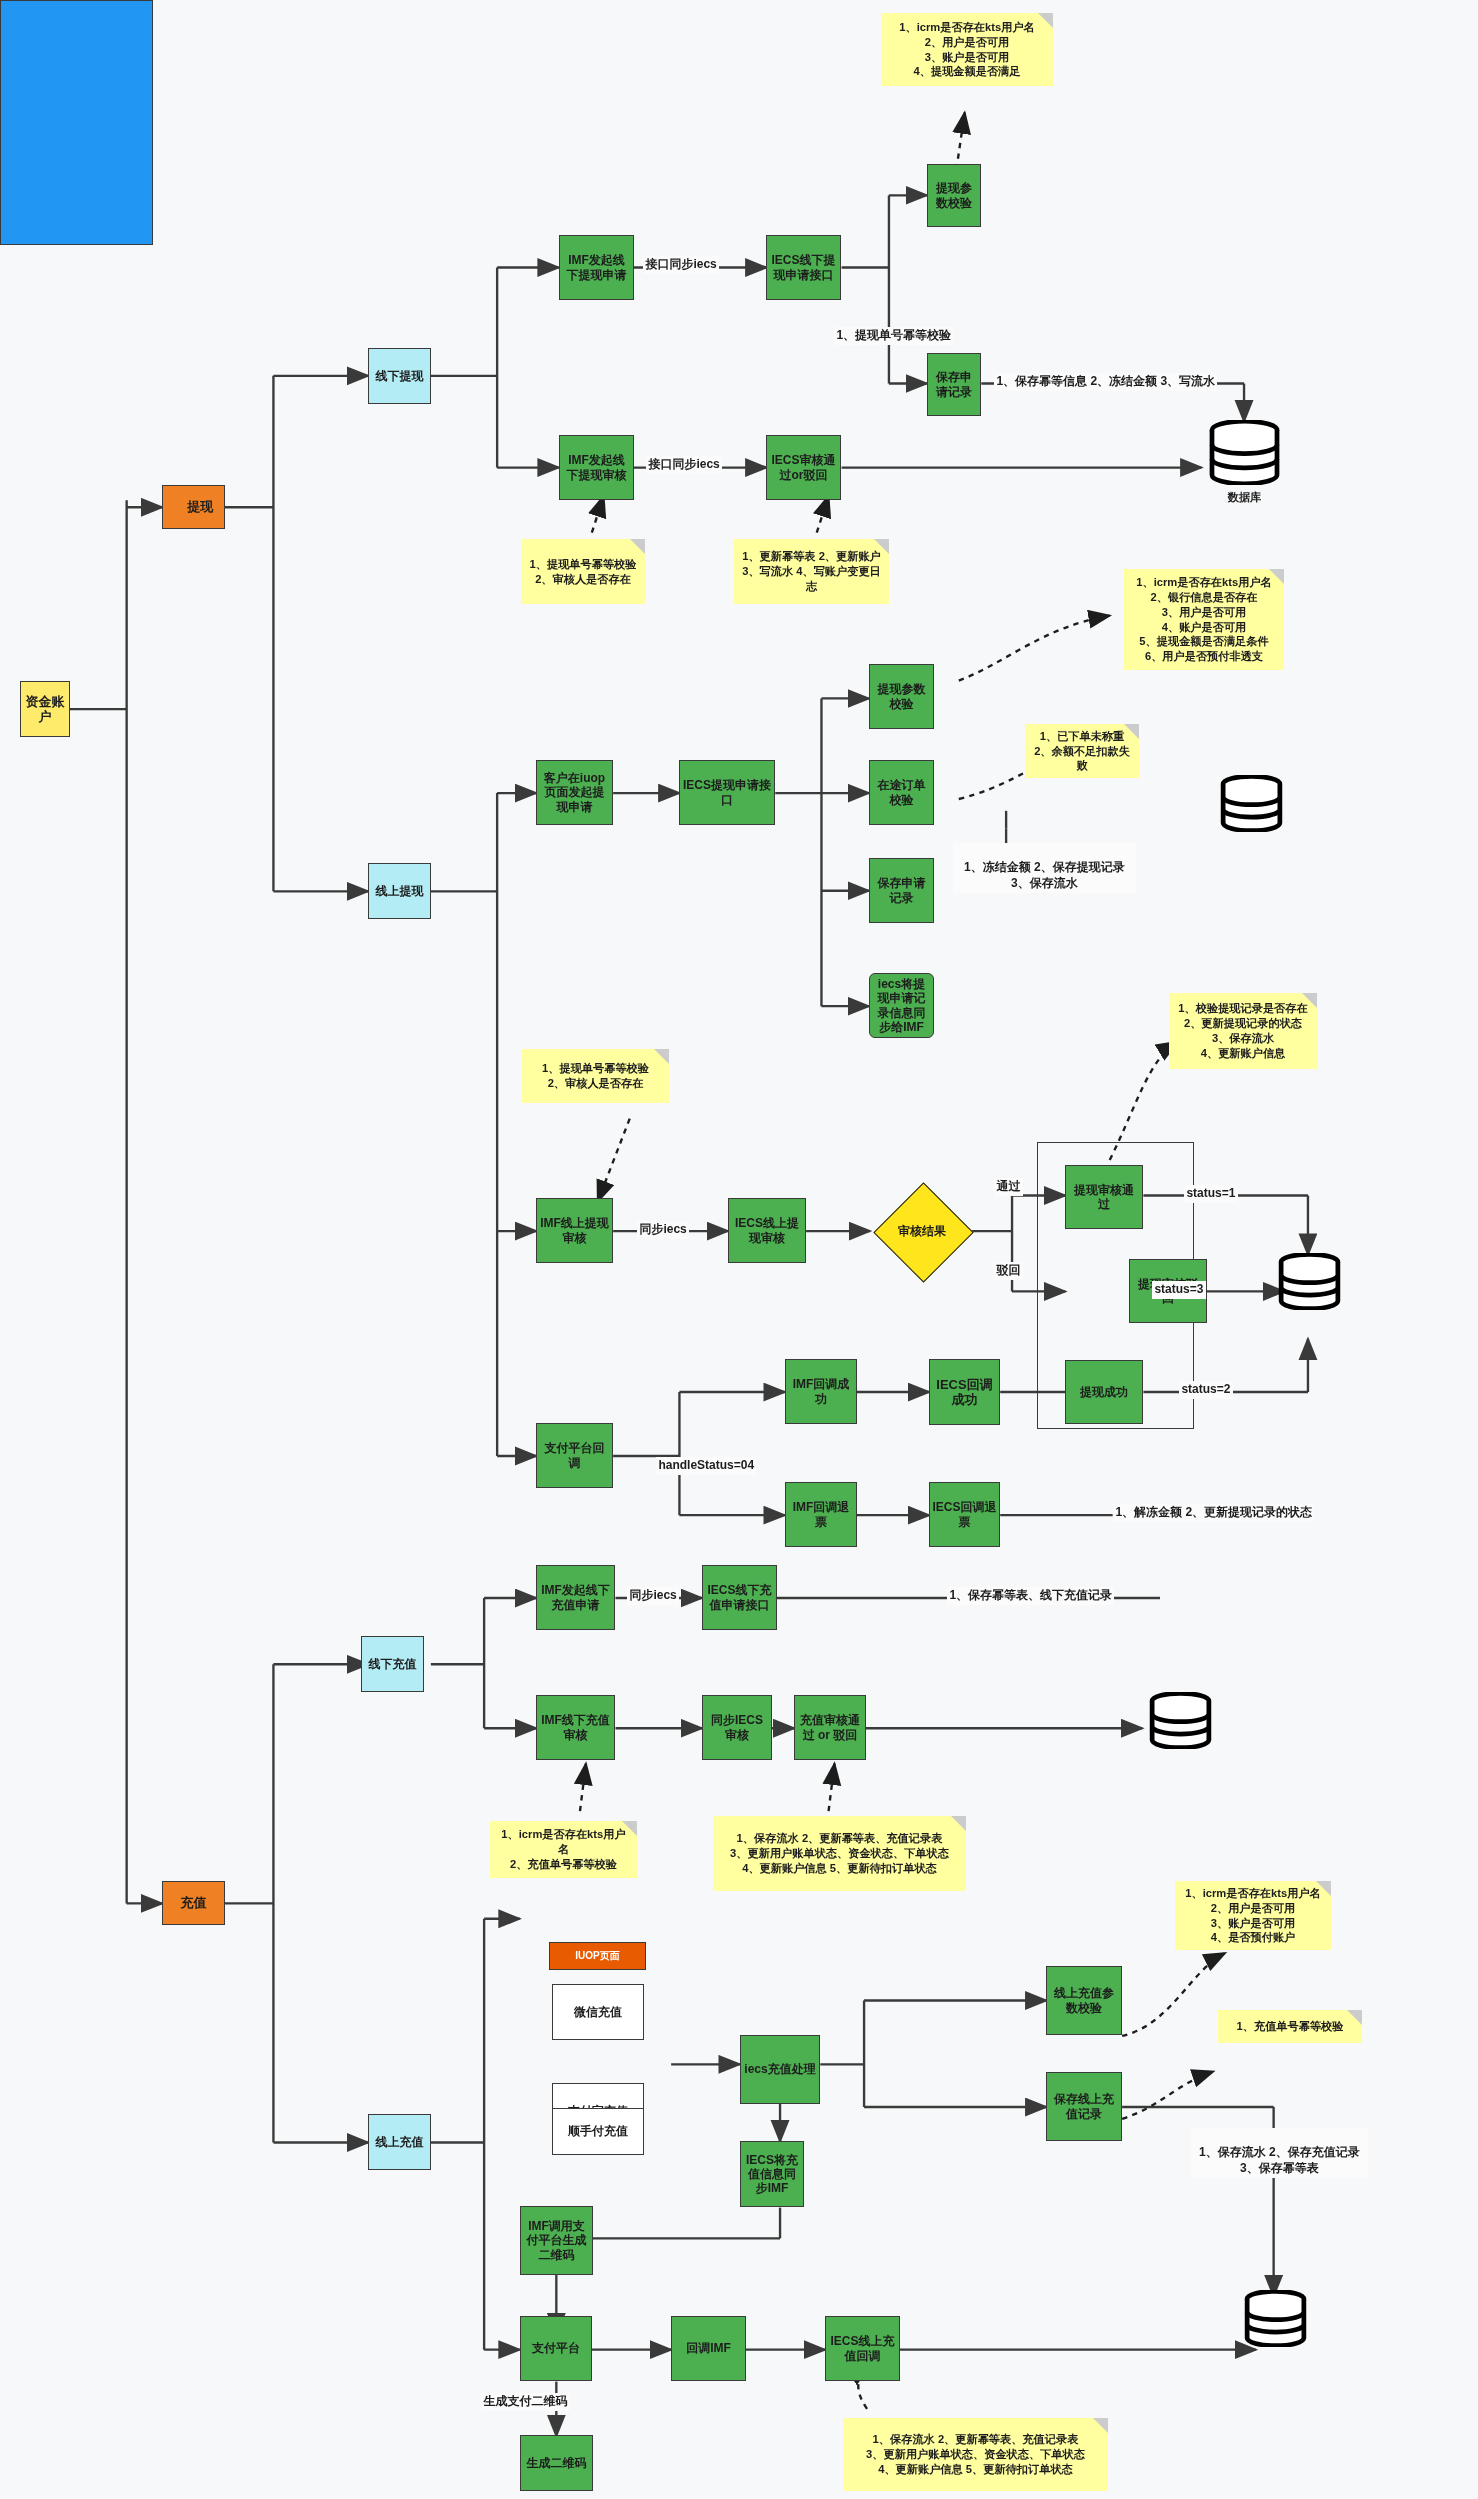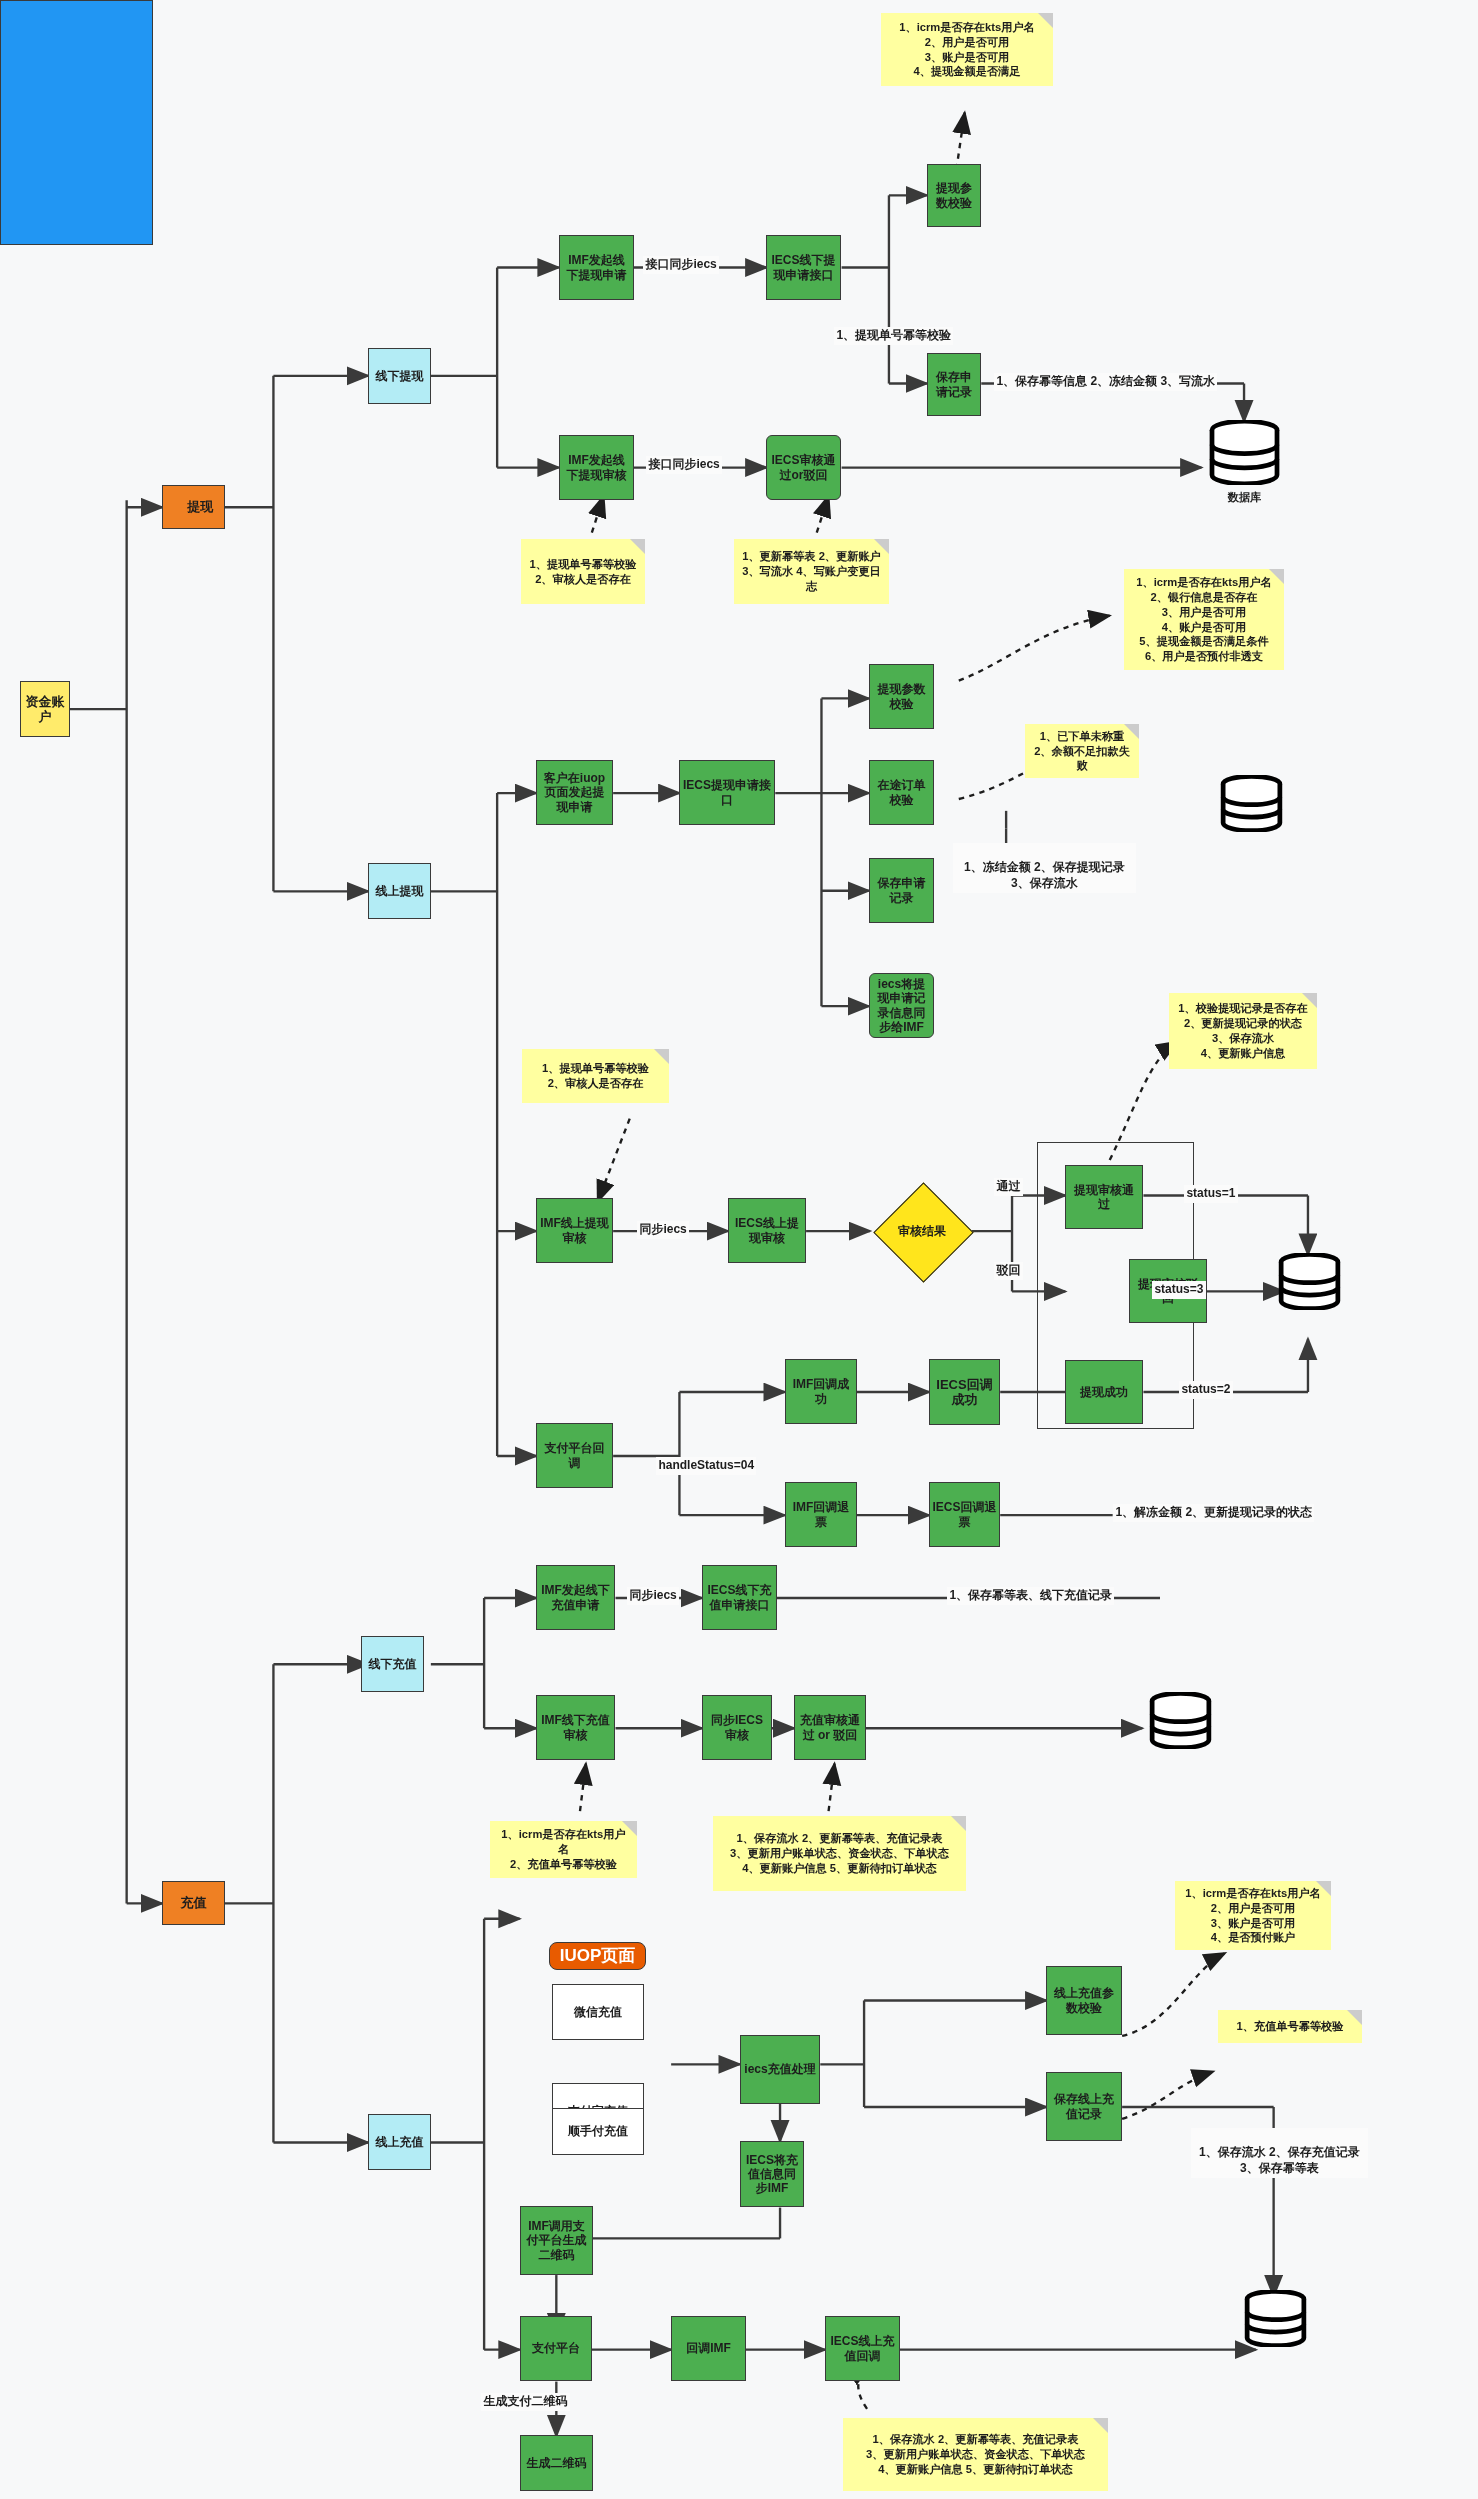--- a/index.html
+++ b/index.html
@@ -231,21 +231,21 @@
   <div class="edgelbl" style="left:994px;top:373px;font-size:12px;padding:1.2px 2.4px;">
     <span>1、保存幂等信息 2、冻结金额 3、写流水</span>
   </div>
 
   <div class="node green" style="left:559px;top:435px;width:75px;height:65px;font-size:12px;">
     <span>IMF发起线下提现审核</span>
   </div>
   <div class="edgelbl" style="left:646px;top:456px;font-size:12px;padding:1.2px 2.4px;">
     <span>接口同步iecs</span>
   </div>
-  <div class="node green" style="left:766px;top:435px;width:75px;height:65px;font-size:12px;border-radius:6px;">
+  <div class="node green" style="left:766px;top:435px;width:75px;height:65px;font-size:12px;">
     <span>IECS审核通过or驳回</span>
   </div>
 
   <div class="note" style="left:521px;top:539px;width:124px;height:65px;font-size:11.2px;white-space:pre-line;">
     <span>1、提现单号幂等校验
 2、审核人是否存在</span>
   </div>
   <div class="note" style="left:734px;top:539px;width:155px;height:65px;font-size:11.2px;white-space:pre-line;">
     <span>1、更新幂等表 2、更新账户
 3、写流水 4、写账户变更日志</span>
@@ -427,21 +427,21 @@
   <div class="db" style="left:1148px;top:1692px;width:65px;height:57px;">
     <svg width="65" height="57" viewBox="0 0 110 96">
       <ellipse cx="55" cy="15" rx="48" ry="13" fill="#fff" stroke="#000" stroke-width="8"></ellipse>
       <path d="M7,15 L7,81 A48,13 0 0,0 103,81 L103,15" fill="#fff" stroke="#000" stroke-width="8"></path>
       <path d="M7,37 A48,13 0 0,0 103,37" fill="none" stroke="#000" stroke-width="8"></path>
       <path d="M7,58 A48,13 0 0,0 103,58" fill="none" stroke="#000" stroke-width="8"></path>
     </svg>
   </div>
 
   <div class="bluepanel" style="left:520px;top:1926px;width:151px;height:243px;"></div>
-  <div class="node orange-deep" style="left:549px;top:1942px;width:97px;height:28px;font-size:17px;border-radius:8px;">
+  <div class="node orange-deep" style="left:549px;top:1942px;width:97px;height:28px;font-size:10px;">
     <span>IUOP页面</span>
   </div>
   <div class="node white" style="left:552px;top:1984px;width:92px;height:56px;font-size:12px;">
     <span>微信充值</span>
   </div>
   <div class="node white" style="left:552px;top:2083px;width:92px;height:56px;font-size:12px;">
     <span>支付宝充值</span>
   </div>
 
   <div class="node white" style="left:552px;top:2108px;width:92px;height:47px;font-size:12px;">

